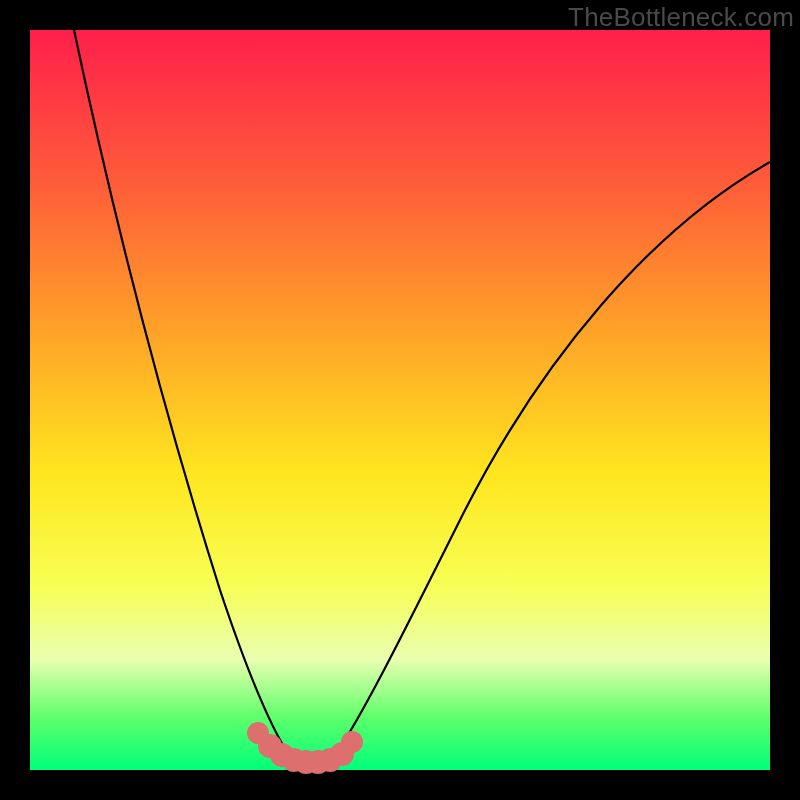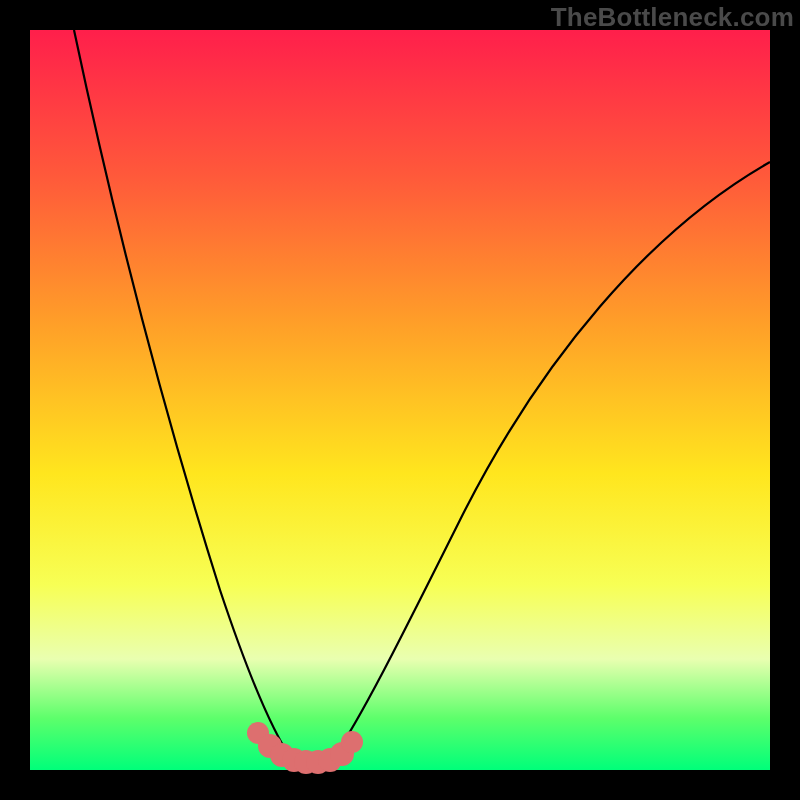--- a/index.html
+++ b/index.html
@@ -28,21 +28,21 @@
       #5dff6b 93%,
       #00ff7a 100%
     );
   }
   .watermark {
     position: absolute;
     top: 2px;
     right: 6px;
     color: #4a4a4a;
     font-size: 26px;
-    font-weight: 700;
+    font-weight: 400;
     letter-spacing: 0.2px;
     pointer-events: none;
     user-select: none;
     margin-left: 17px;
   }
   svg.curve {
     position: absolute;
     left: 0;
     top: 0;
     width: 740px;

